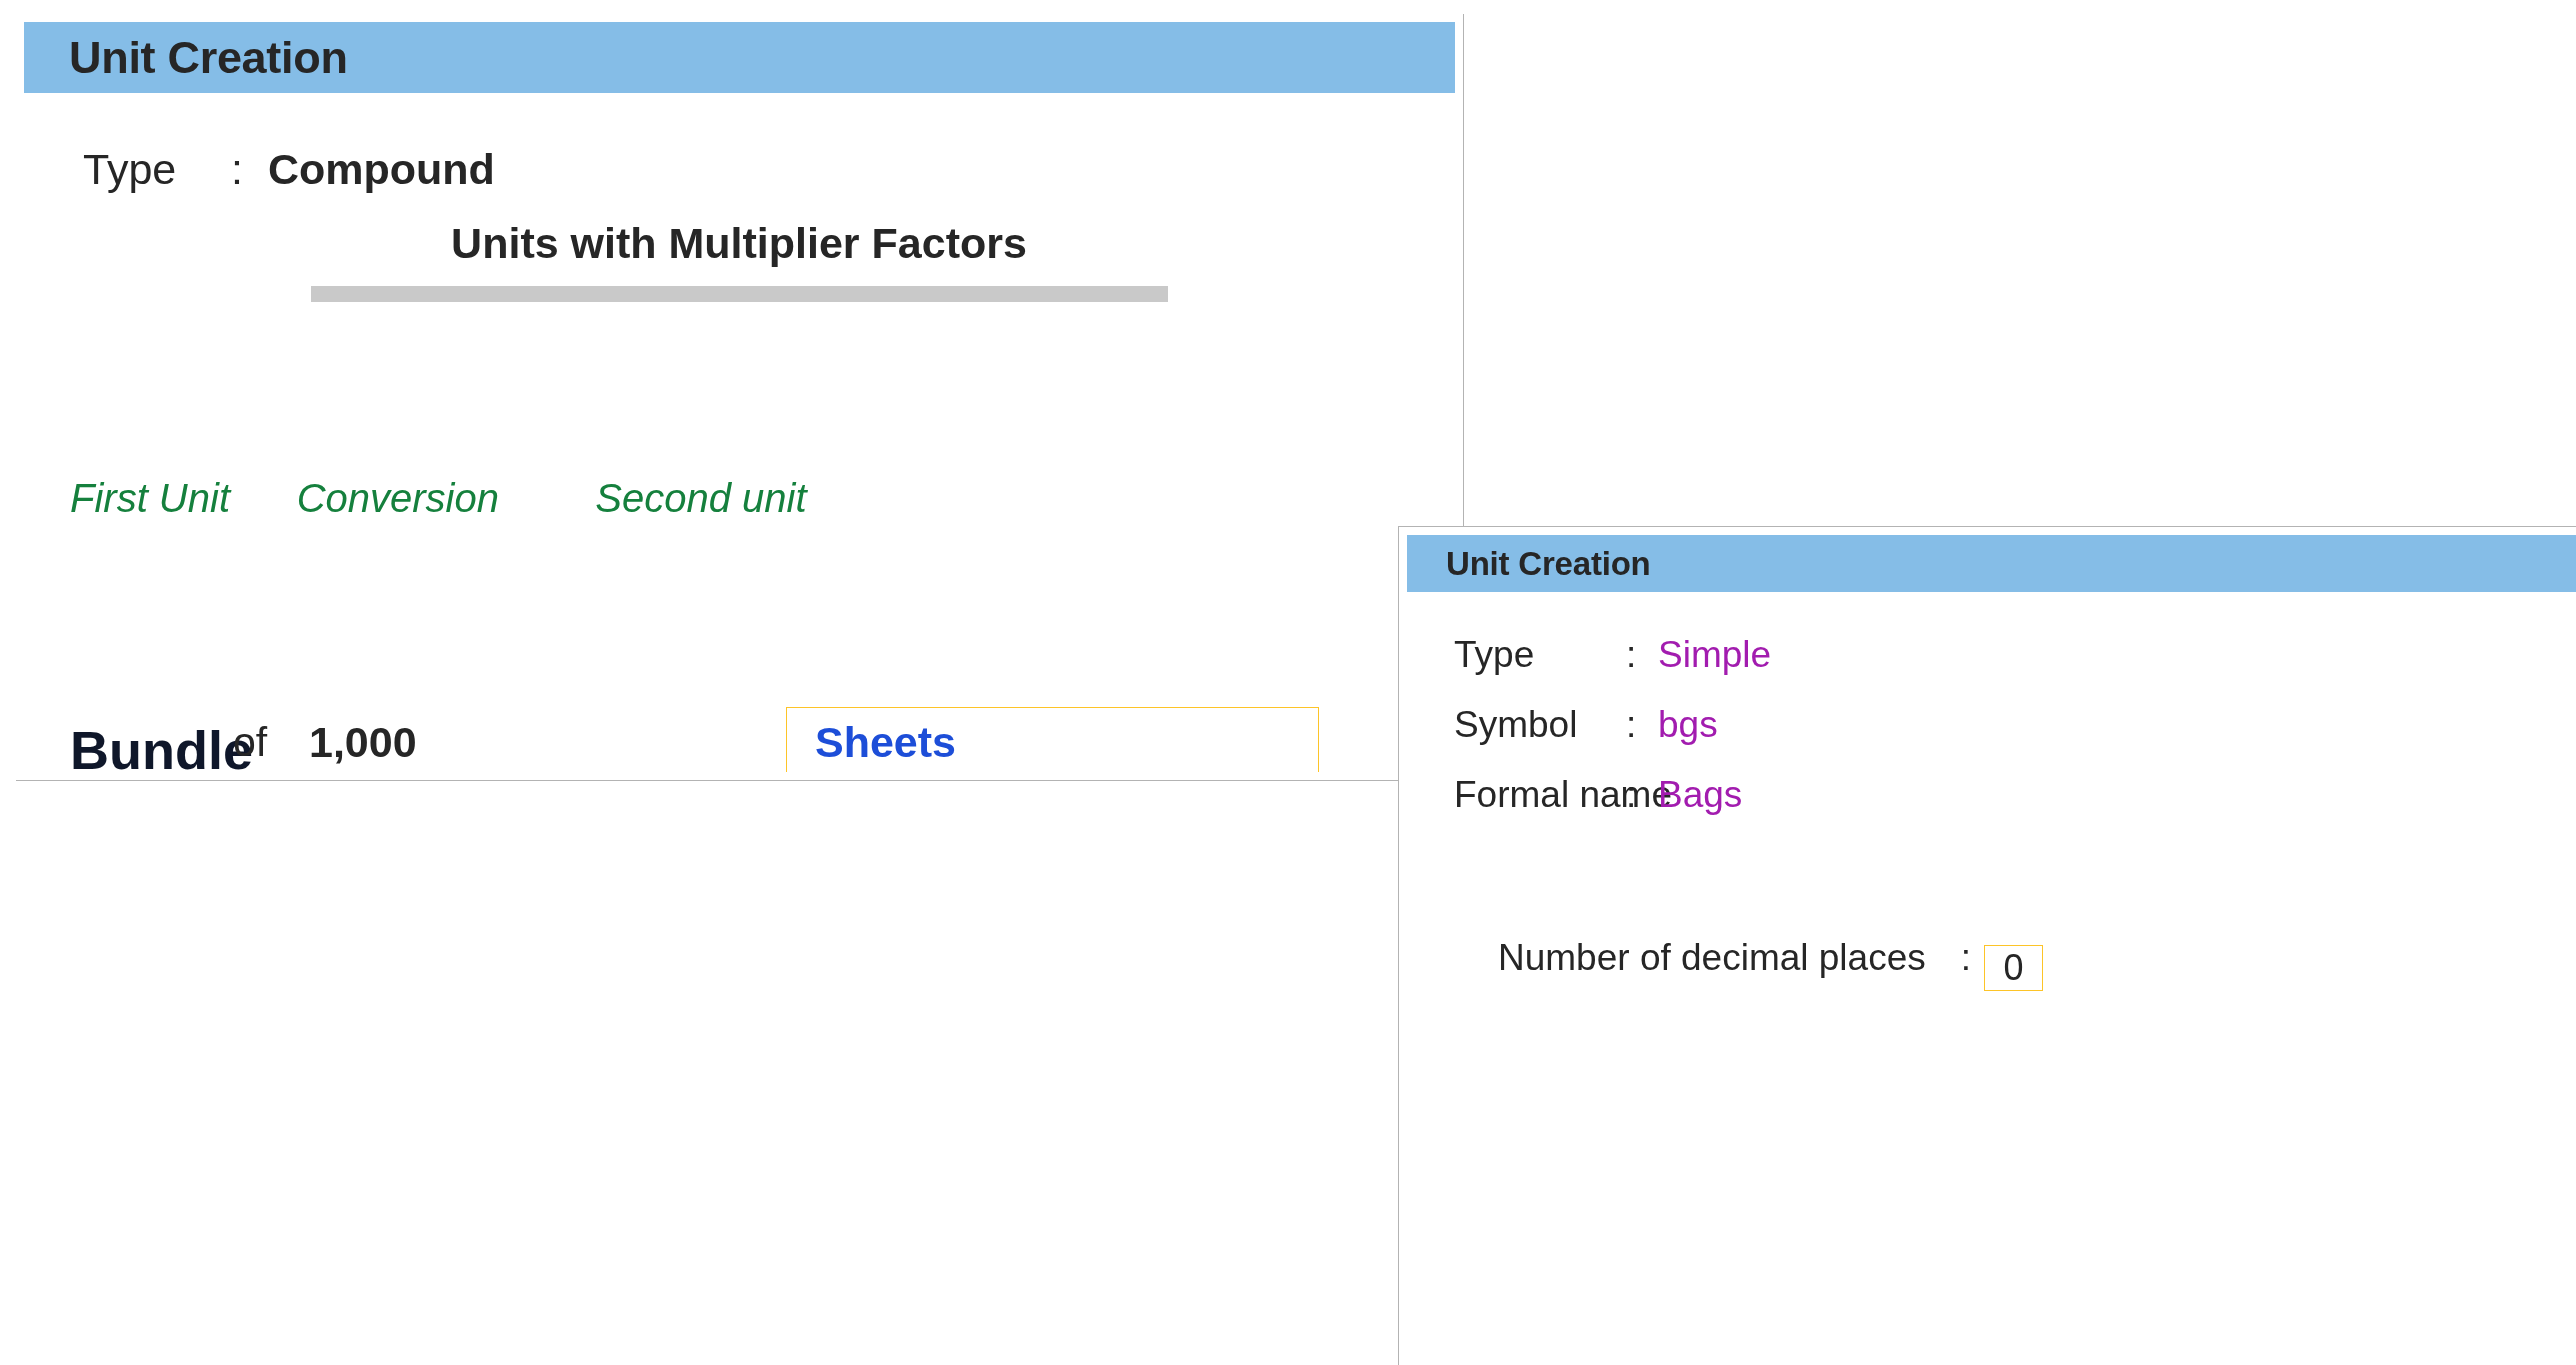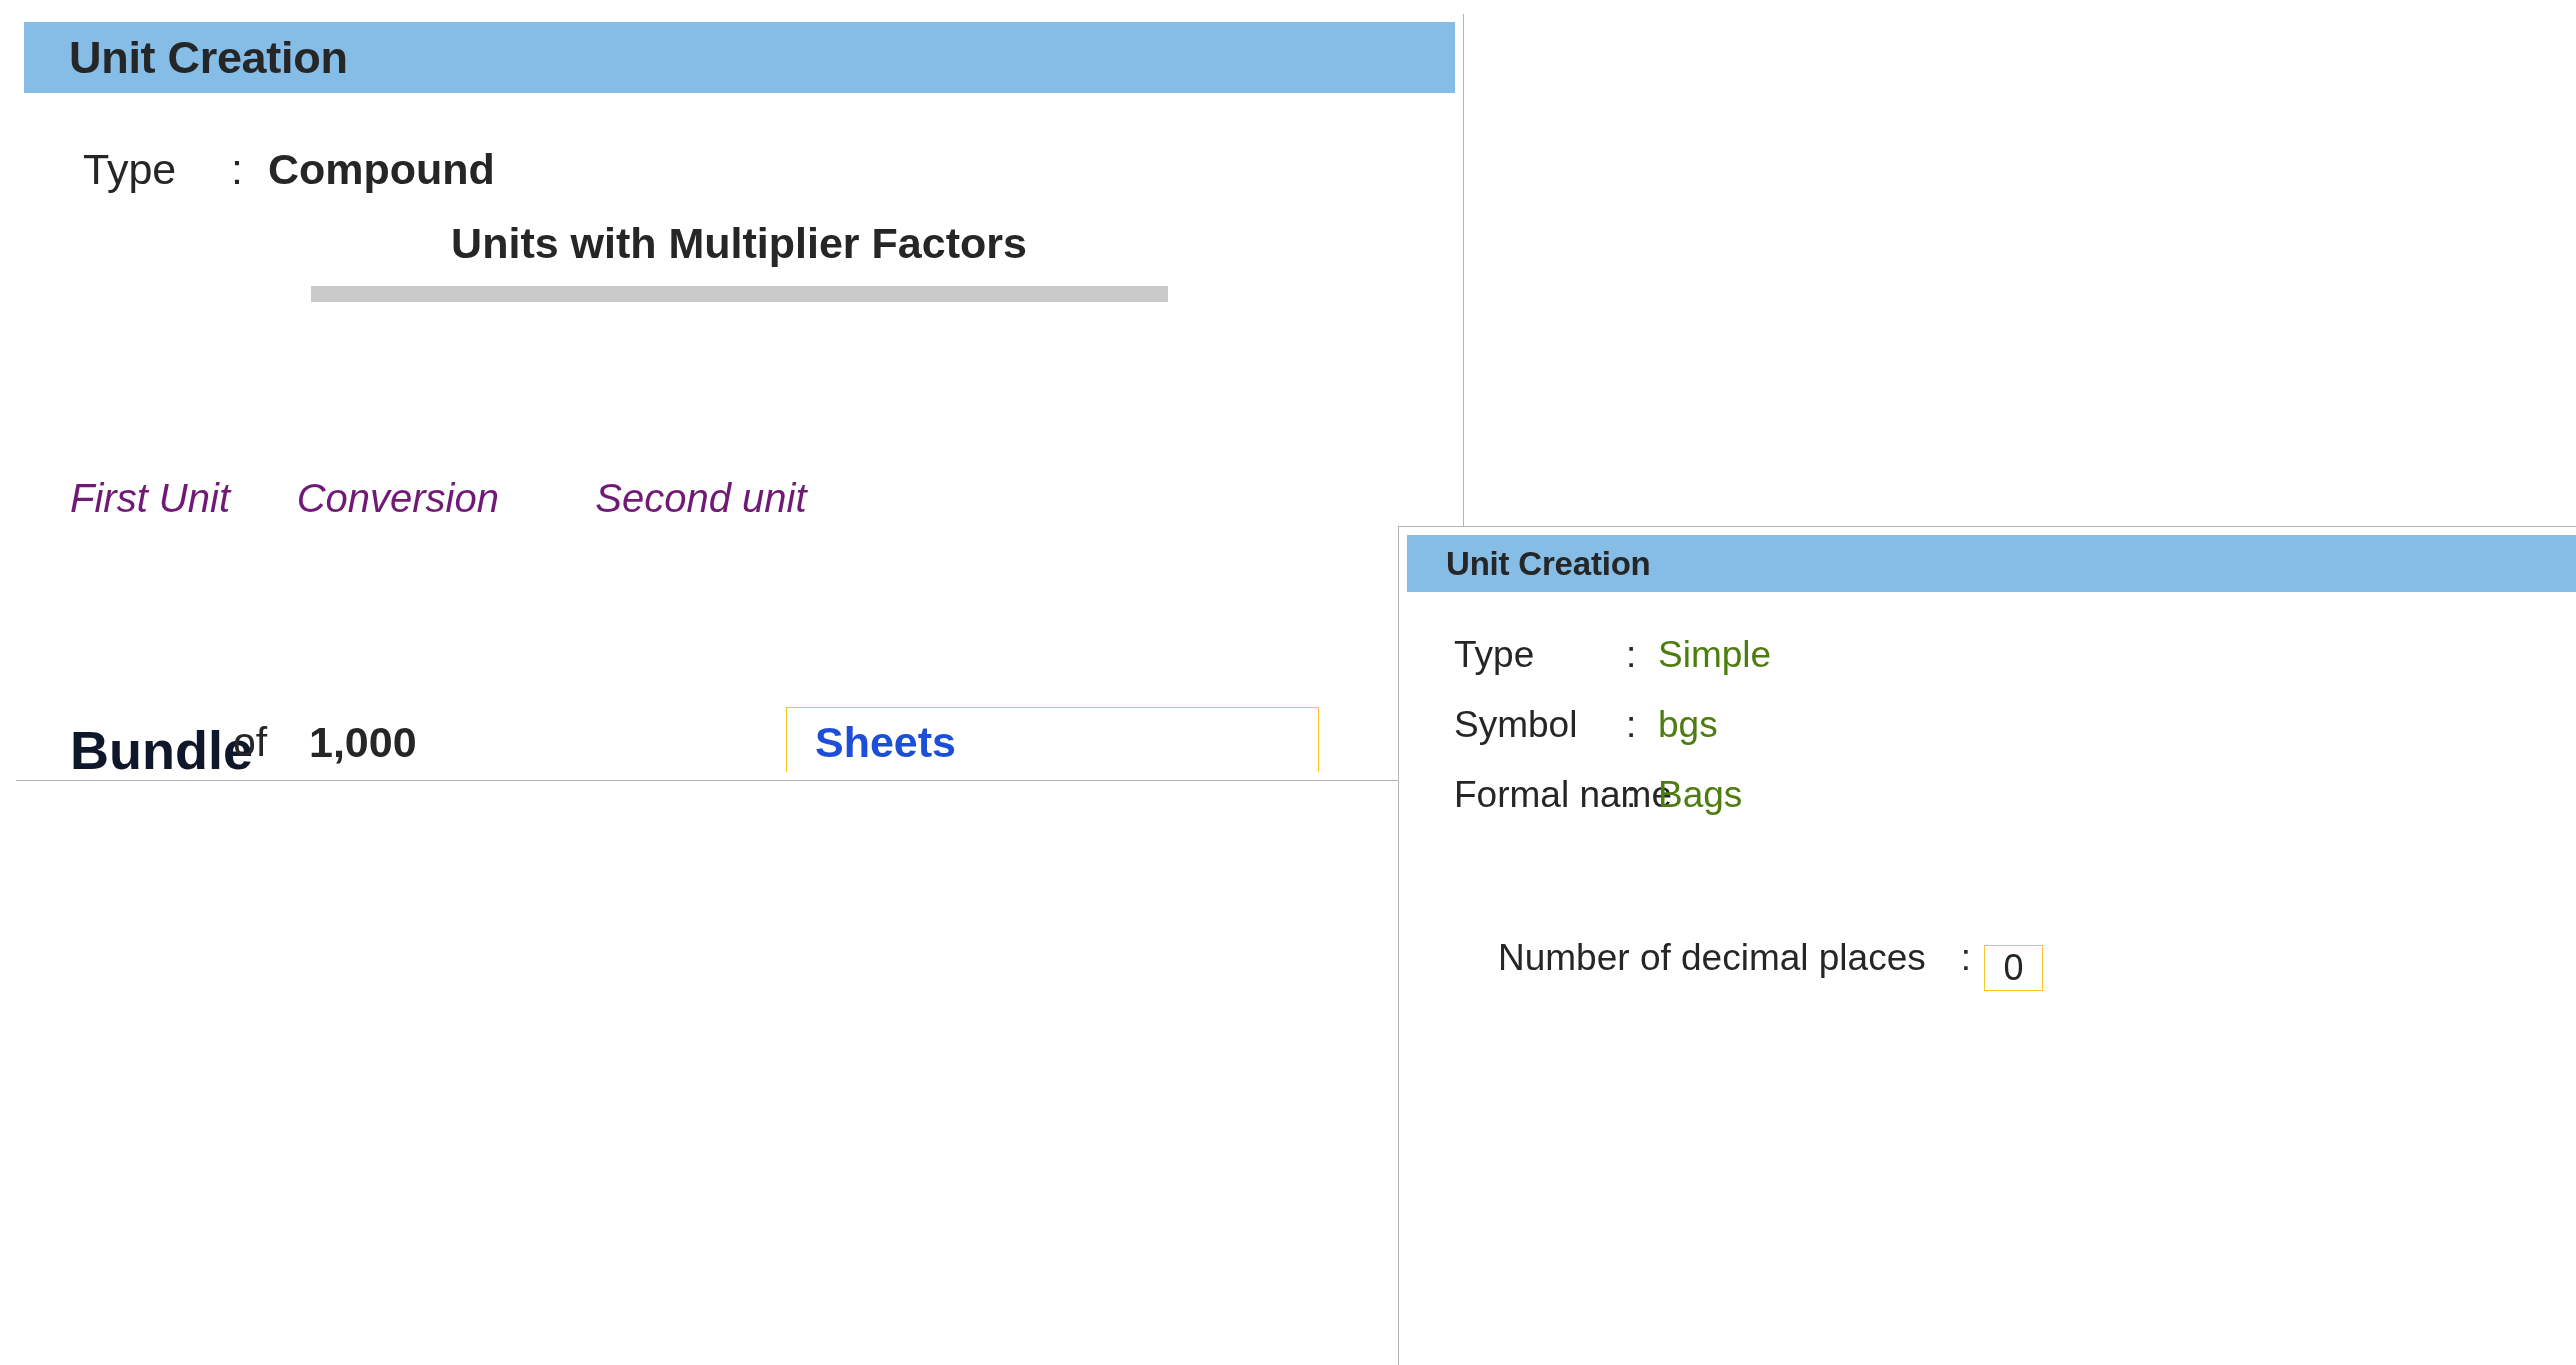--- a/index.html
+++ b/index.html
@@ -114,21 +114,21 @@
   .col-headers {
     position: absolute;
     left: 30px;
     top: 367px;
     white-space: nowrap;
   }
   .col-headers span {
     display: inline-block;
     font-size: 40px;
     font-style: italic;
-    color: #701a75;
+    color: #15803d;
   }
   .ch-first  { width: 224px; }
   .ch-conv   { width: 296px; }
   .ch-second { width: 331px; }
 
   .data-row {
     position: absolute;
     left: 30px;
     top: 595px;
     white-space: nowrap;
@@ -209,21 +209,21 @@
     display: inline-block;
   }
   .srow .scolon {
     font-size: 37px;
     color: #262626;
     display: inline-block;
     width: 32px;
   }
   .srow .sval {
     font-size: 37px;
-    color: #4d7c0f;
+    color: #a21caf;
     display: inline-block;
   }
   .srow-narrow .slbl { width: 172px; }
 
   #srow-type     { top: 26px; }
   #srow-symbol   { top: 96px; }
   #srow-formal   { top: 166px; }
   #srow-decimals { top: 329px; }
 
   #srow-decimals .slbl { width: auto; padding-right: 27px; margin-left: 44px; }

